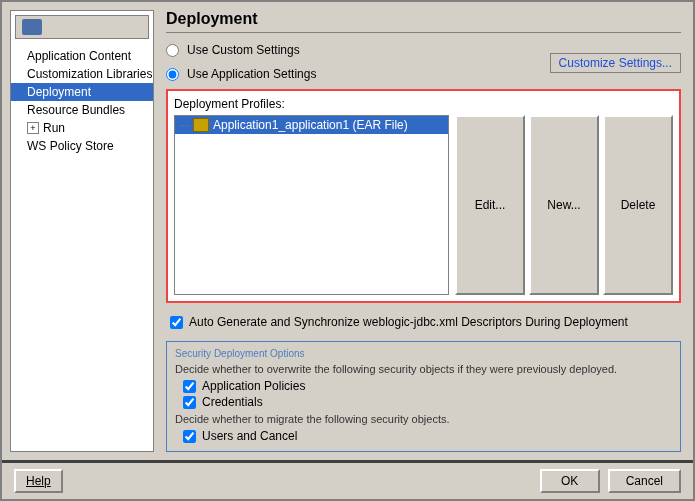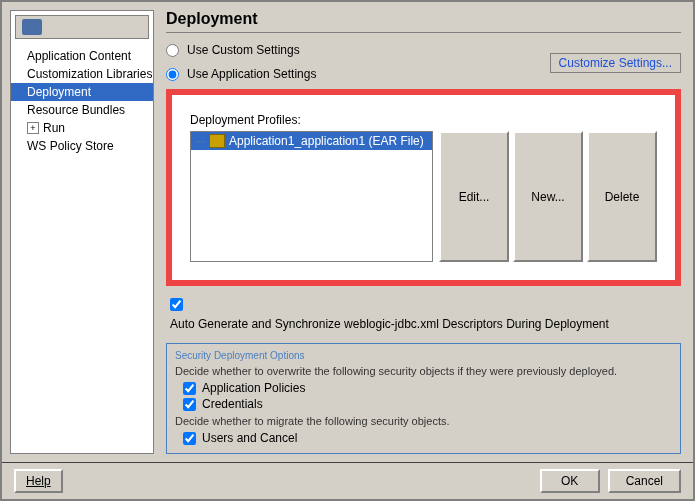--- a/index.html
+++ b/index.html
@@ -119,22 +119,22 @@
     .customize-btn {
       padding: 2px 8px;
       background: #d4d0c8;
       border: 1px solid #808080;
       color: #1d4ed8;
       cursor: not-allowed;
       font-size: 12px;
       min-width: 100px;
     }
     .profiles-group {
-      border: 6px solid #ef4444;
-      padding: 18px;
+      border: 2px solid #ef4444;
+      padding: 6px;
       background: #fff;
       flex: 1;
       display: flex;
       flex-direction: column;
     }
     .profiles-label {
       font-size: 12px;
       margin-bottom: 4px;
     }
     .profiles-content {
@@ -180,24 +180,23 @@
       background: #d4d0c8;
       border: 2px solid;
       border-color: #fff #808080 #808080 #fff;
       cursor: pointer;
       font-size: 12px;
       min-width: 70px;
       text-align: center;
     }
     .auto-generate-row {
       display: flex;
-      align-items: flex-start;
+      align-items: center;
       gap: 6px;
       padding: 6px 4px;
-      flex-direction: column;
     }
     .security-options {
       border: 1px solid #4a7fc0;
       padding: 6px 8px;
     }
     .security-title {
       color: #4a7fc0;
       font-size: 10px;
       margin-bottom: 4px;
     }
@@ -215,21 +214,21 @@
     }
     .checkbox-row label {
       cursor: pointer;
     }
     
     .dialog-footer {
       display: flex;
       justify-content: space-between;
       align-items: center;
       padding: 6px 12px;
-      border-top: 1px solid #404040;
+      border-top: 3px solid #404040;
       background: #d4d0c8;
     }
     .footer-left {
       display: flex;
       gap: 8px;
     }
     .footer-right {
       display: flex;
       gap: 8px;
     }

